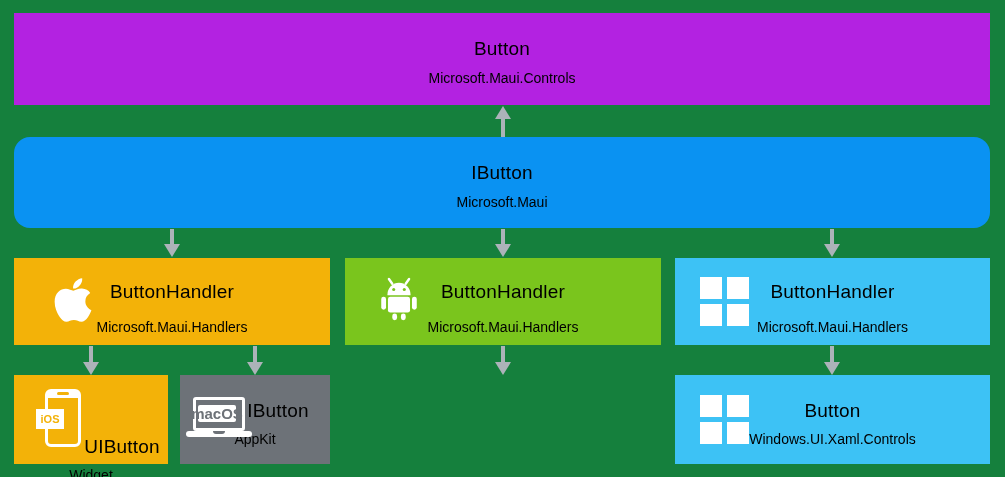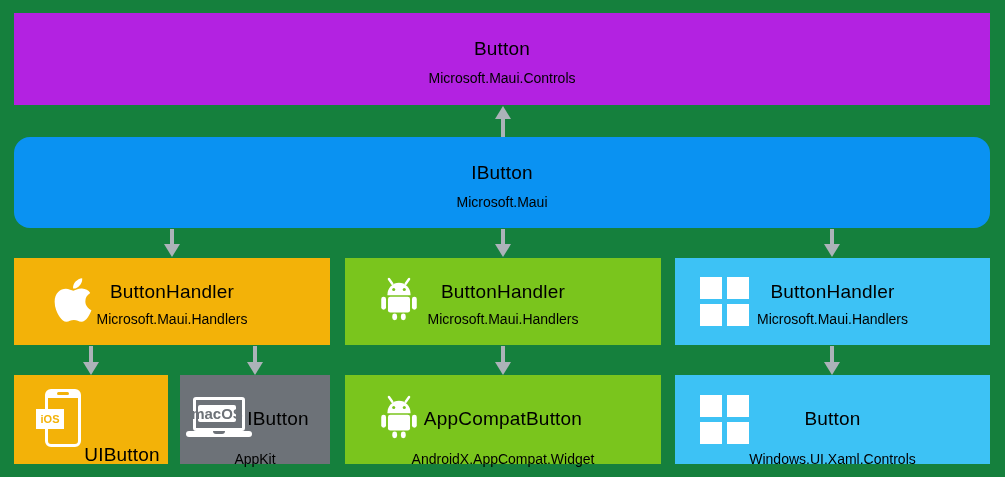--- a/index.html
+++ b/index.html
@@ -8,22 +8,22 @@
     font-family:"Liberation Sans",sans-serif;overflow:hidden;text-decoration:underline;
   }
   .node{
     position:absolute;display:flex;flex-direction:column;align-items:center;
     box-sizing:border-box;color:#000;
   }
   .node .title{font-size:19px;font-weight:500;letter-spacing:.2px;line-height:1;}
   .node .ns{font-size:14px;line-height:1;}
   
   .row-wide{padding-top:26px;gap:13px;}
-  .row-handler{padding-top:24px;gap:11px;}
-  .row-native{padding-top:34px;gap:24px;}
+  .row-handler{padding-top:24px;gap:19px;}
+  .row-native{padding-top:26px;gap:12px;}
   
   .purple{background:#B322E1;}
   .blue{background:#0A92F2;}
   .orange{background:#F3B208;}
   .green{background:#7AC51D;}
   .lightblue{background:#3DC2F5;}
   .gray{background:#6D7278;}
 
   
   .arrow{position:absolute;width:16px;display:flex;flex-direction:column;align-items:center;}
@@ -176,38 +176,20 @@
         <div class="os-badge">macOS</div>
       </div>
       <div class="base">
         <div class="notch"></div>
       </div>
     </div>
     <div class="title pad-nsb">IButton</div>
     <div class="ns">AppKit</div>
   </div>
 
-  <div class="node green row-native" style="left:345px;top:375px;width:316px;height:89px;">
-    <svg class="icon" style="left:30px;top:20px;" width="48" height="50" viewBox="0 0 100 104">
-      <g stroke="#ffffff" stroke-width="5" stroke-linecap="round">
-        <line x1="36" y1="14" x2="29" y2="4"></line>
-          <line x1="64" y1="14" x2="71" y2="4"></line>
-      </g>
-      <path fill="#ffffff" d="M26 36 a24 24 0 0 1 48 0 l0 2 h-48 z"></path>
-      <circle cx="39" cy="26" r="3.2" fill="#7AC51D"></circle>
-        <circle cx="61" cy="26" r="3.2" fill="#7AC51D"></circle>
-      <rect x="27" y="41" width="46" height="33" rx="5" fill="#ffffff"></rect>
-      <rect x="13" y="41" width="10" height="27" rx="5" fill="#ffffff"></rect>
-      <rect x="77" y="41" width="10" height="27" rx="5" fill="#ffffff"></rect>
-      <rect x="36" y="76" width="10" height="14" rx="5" fill="#ffffff"></rect>
-      <rect x="54" y="76" width="10" height="14" rx="5" fill="#ffffff"></rect>
-    </svg>
-    <div class="title">AppCompatButton</div>
-    <div class="ns">AndroidX.AppCompat.Widget</div>
-  </div>
 
   <div class="node lightblue row-native" style="left:675px;top:375px;width:315px;height:89px;">
     <div class="icon win-icon" style="left:25px;top:20px;">
       <div></div>
         <div></div>
         <div></div>
         <div></div>
     </div>
     <div class="title">Button</div>
     <div class="ns">Windows.UI.Xaml.Controls</div>

